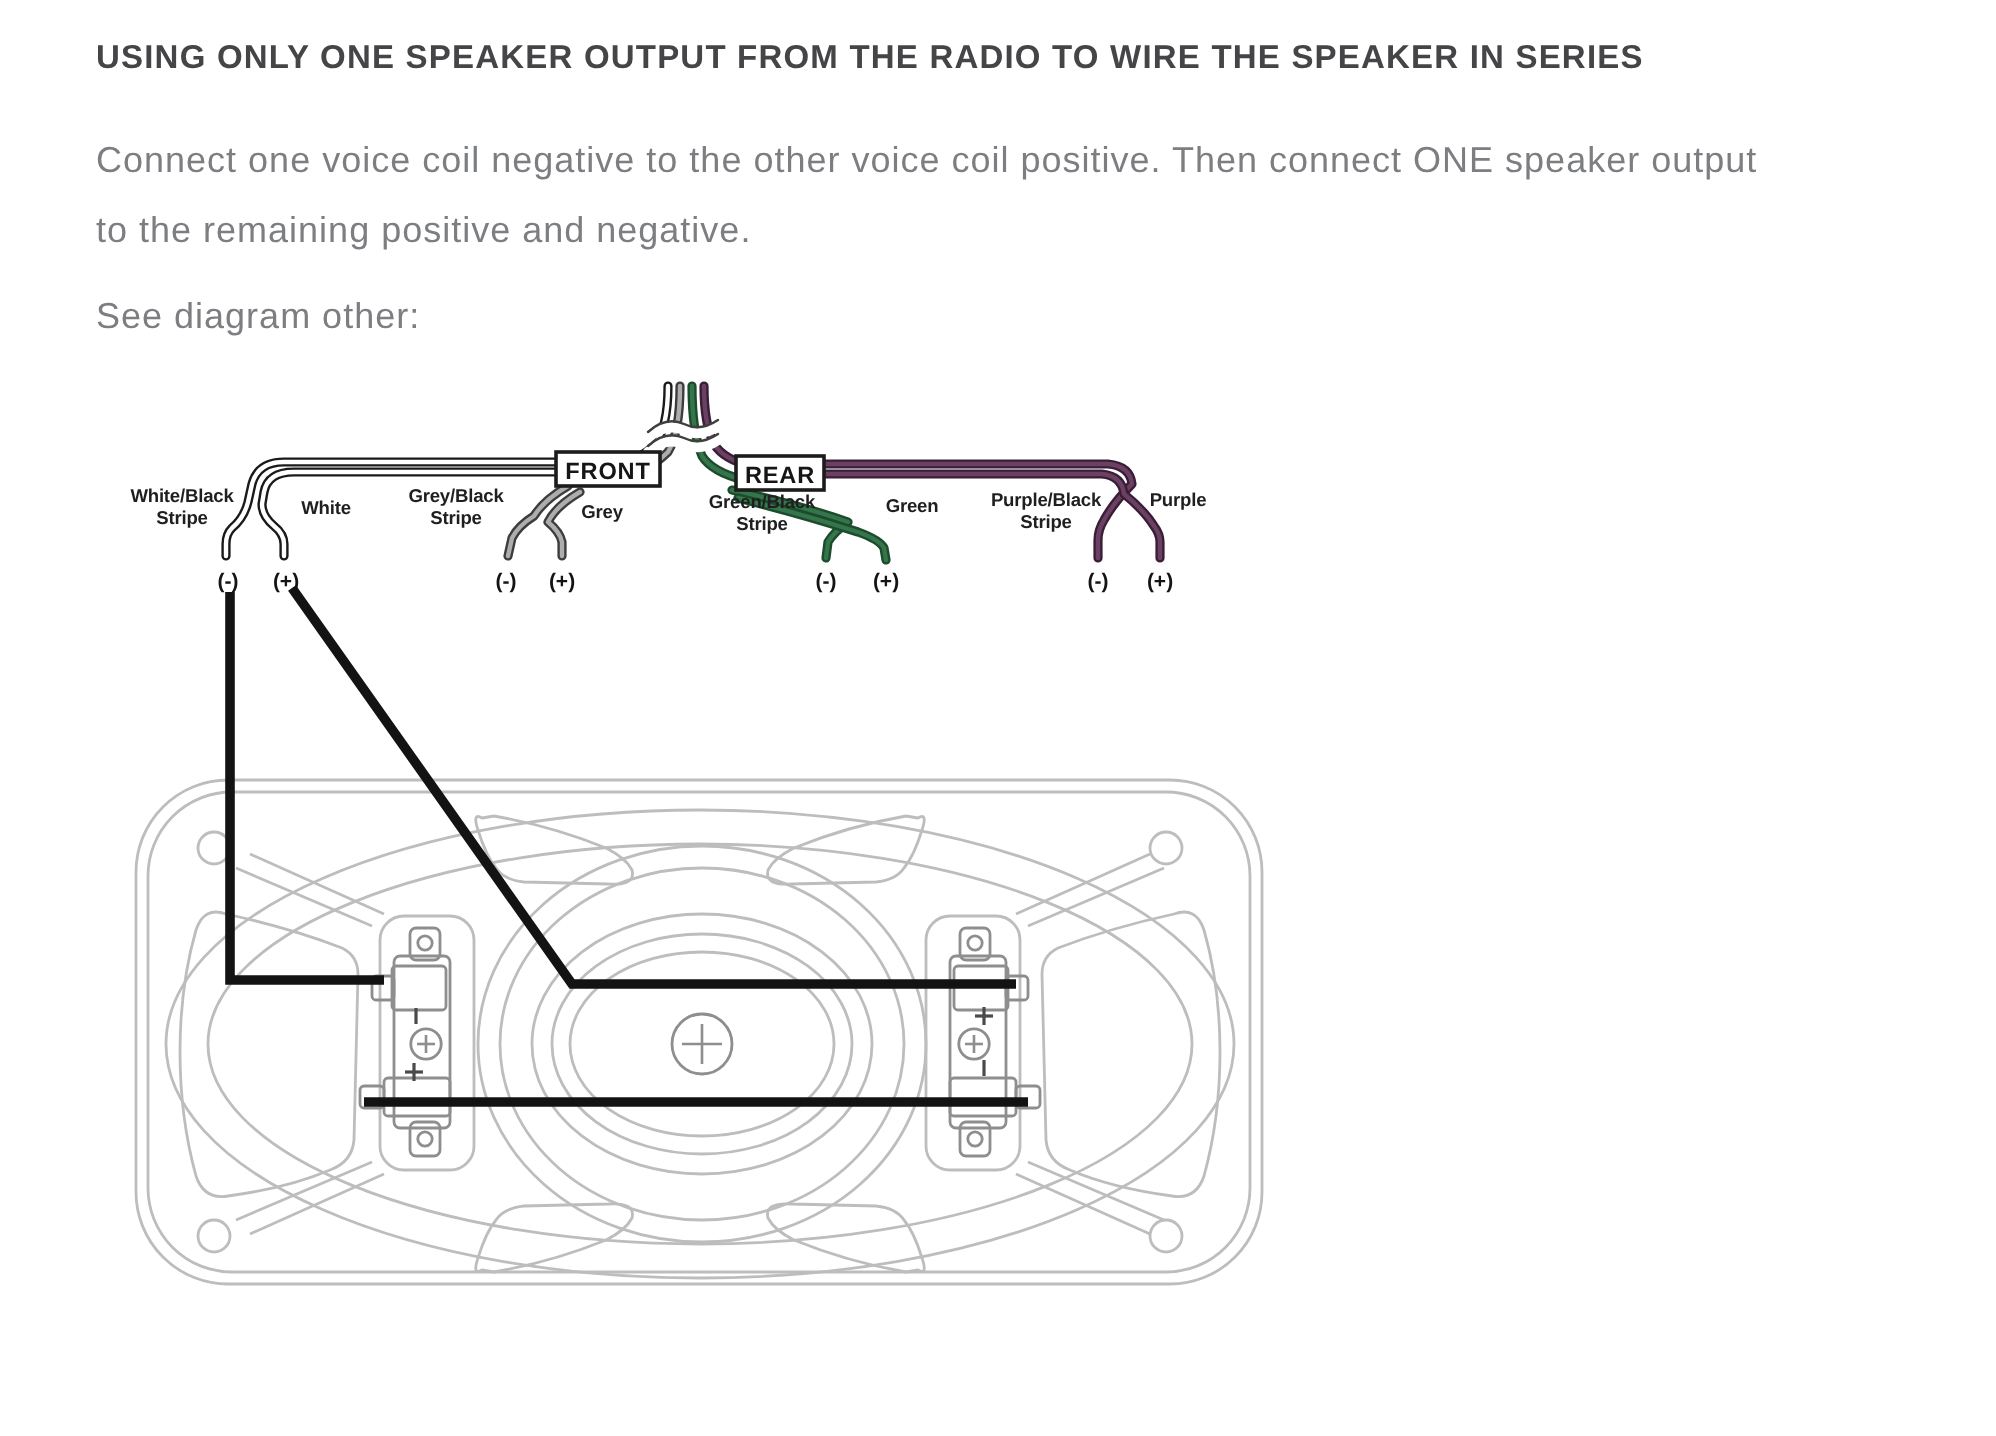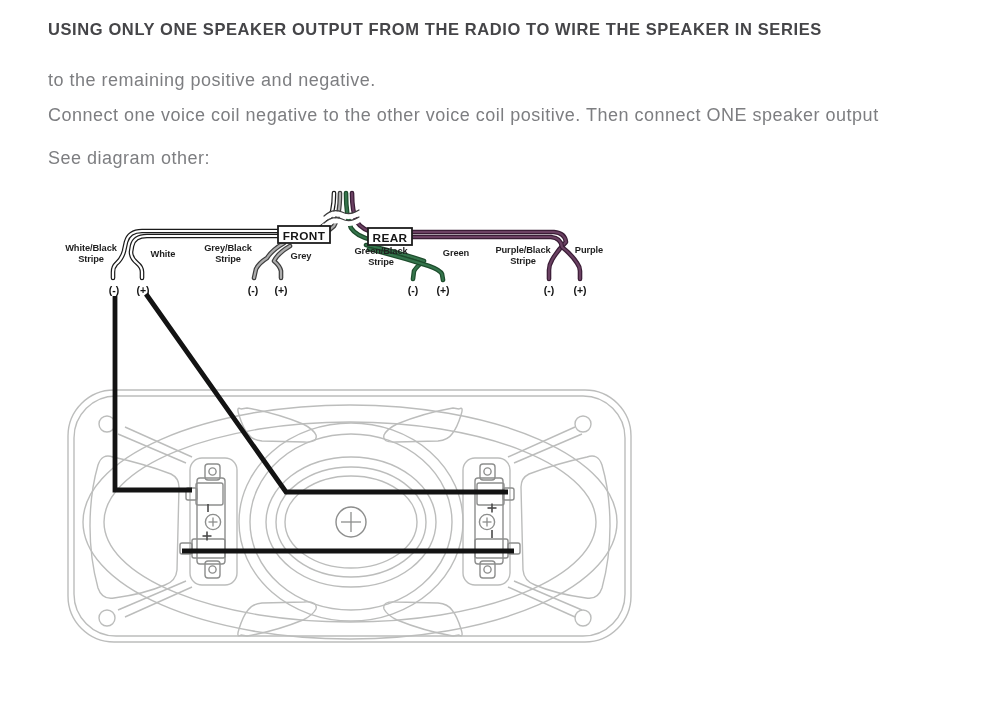--- a/index.html
+++ b/index.html
@@ -29,22 +29,22 @@
   .pol{font:bold 10.5px "Liberation Sans",sans-serif;fill:#141414;}
   .boxlbl{font:bold 11.8px "Liberation Sans",sans-serif;fill:#161616;letter-spacing:0.4px;}
 </style>
 </head>
 <body>
 
 <div class="page">
 
   <div class="title">USING ONLY ONE SPEAKER OUTPUT FROM THE RADIO TO WIRE THE SPEAKER IN SERIES</div>
   <div class="copy">
+    <div>Connect one voice coil negative to the other voice coil positive. Then connect ONE speaker output</div>
     <div>to the remaining positive and negative.</div>
-    <div>Connect one voice coil negative to the other voice coil positive. Then connect ONE speaker output</div>
   </div>
   <div class="see">See diagram other:</div>
 
   <svg width="600" height="487" viewBox="40 183 600 487">
 
     <defs>
 
       <g id="quad">
         <path class="sp" d="M 241 409 Q 236 406 239 415 Q 243 428 248 434 Q 252 440 262 441 L 304 442 Q 318 443 316 435 Q 313 429 303 424 Q 276 413 247 408 Z"></path>
         <line class="sp" x1="118" y1="434" x2="186" y2="463"></line>

